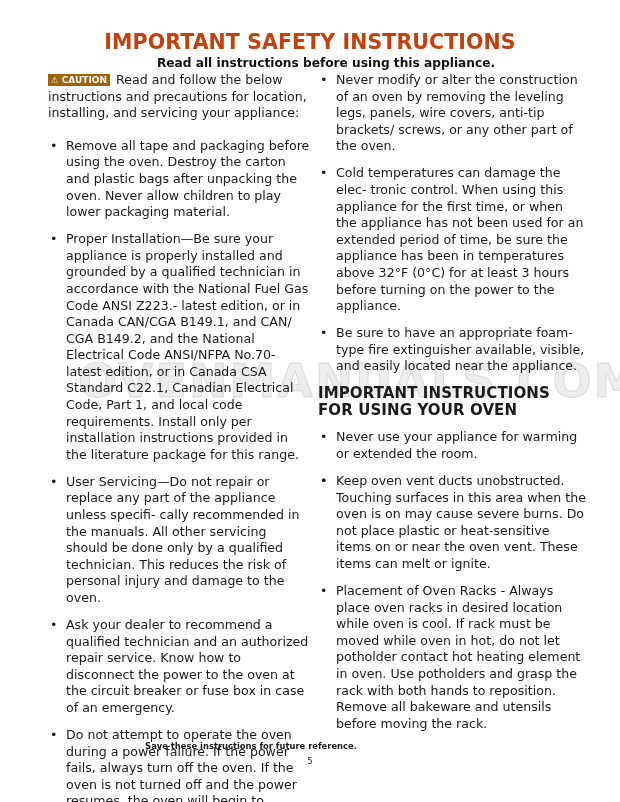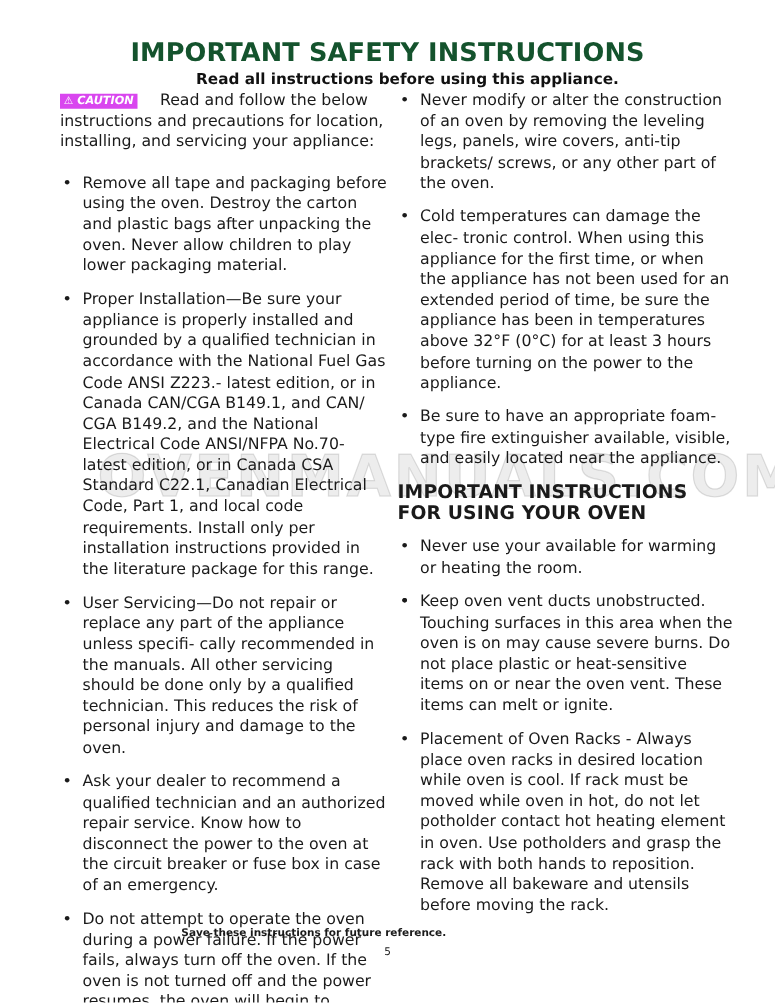--- a/index.html
+++ b/index.html
@@ -1,27 +1,27 @@
 <!DOCTYPE html>
 <html><head>
 <meta charset="utf-8">
 <style>
   html, body { margin: 0; padding: 0; background: #ffffff; }
   body { width: 620px; height: 802px; position: relative; overflow: hidden;
          font-family: "DejaVu Sans", sans-serif; color: #1a1a1a; }
   .title { position: absolute; top: 30px; left: 0; width: 620px; text-align: center;
-           font-size: 20.5px; font-weight: bold; letter-spacing: 0.1px; color: #14532d; }
+           font-size: 20.5px; font-weight: bold; letter-spacing: 0.1px; color: #c2410c; }
   .subtitle { position: absolute; top: 56px; left: 16px; width: 620px; text-align: center;
               font-size: 12.2px; font-weight: bold; color: #111; }
   .col { position: absolute; top: 72px; font-size: 12.6px; line-height: 16.6px; }
   .col-left { left: 48px; width: 262px; }
   .col-right { left: 318px; width: 268px; }
   .intro { margin: 0 0 16px 0; }
-  .caution { display: inline-block; background: #d946ef; color: #fff; font-size: 9px;
-             font-weight: bold; padding: 0 3px 0 3px; line-height: 12px; vertical-align: 1px; margin-right: 14px; font-style: italic; }
+  .caution { display: inline-block; background: #a16207; color: #fff; font-size: 9px;
+             font-weight: bold; padding: 0 3px 0 3px; line-height: 12px; vertical-align: 1px; margin-right: 2px; }
   .caution .tri { font-size: 8.5px; }
   ul { list-style: none; margin: 0; padding: 0; }
   li { position: relative; padding-left: 18px; margin-bottom: 10.4px; }
   li .dot { position: absolute; left: 2px; top: 0; }
   .section-head { font-size: 15px; font-weight: bold; margin: 2px 0 11px 0; letter-spacing: 0.1px; }
   .watermark { position: absolute; top: 354px; left: 78px; font-size: 46px; font-weight: bold;
                color: rgba(0,0,0,0.07); letter-spacing: 2px; white-space: nowrap; pointer-events: none;
                -webkit-text-stroke: 1px rgba(0,0,0,0.12); }
   .footer { position: absolute; top: 741px; left: 0; width: 502px; text-align: center;
             font-size: 8.4px; font-weight: bold; }
@@ -51,21 +51,21 @@
 </div>
 
 <div class="col col-right">
   <ul>
     <li><span class="dot">•</span><span>Never modify or alter the construction of an oven by removing the leveling legs, panels, wire covers, anti-tip brackets/ screws, or any other part of the oven.</span></li>
     <li><span class="dot">•</span><span>Cold temperatures can damage the elec- tronic control. When using this appliance for the first time, or when the appliance has not been used for an extended period of time, be sure the appliance has been in temperatures above 32°F (0°C) for at least 3 hours before turning on the power to the appliance.</span></li>
     <li><span class="dot">•</span><span>Be sure to have an appropriate foam-type fire extinguisher available, visible, and easily located near the appliance.</span></li>
   </ul>
   <div class="section-head">IMPORTANT INSTRUCTIONS FOR USING YOUR OVEN</div>
   <ul>
-    <li><span class="dot">•</span><span>Never use your available for warming or heating the room.</span></li>
+    <li><span class="dot">•</span><span>Never use your appliance for warming or extended the room.</span></li>
     <li><span class="dot">•</span></li>
     <li><span class="dot">•</span><span>Keep oven vent ducts unobstructed. Touching surfaces in this area when the oven is on may cause severe burns. Do not place plastic or heat-sensitive items on or near the oven vent. These items can melt or ignite.</span></li>
     <li><span class="dot">•</span><span>Placement of Oven Racks - Always place oven racks in desired location while oven is cool. If rack must be moved while oven in hot, do not let potholder contact hot heating element in oven. Use potholders and grasp the rack with both hands to reposition. Remove all bakeware and utensils before moving the rack.</span></li>
 
   </ul>
 </div>
 
 <div class="footer">Save these instructions for future reference.</div>
 <div class="page-num">5</div>
 

